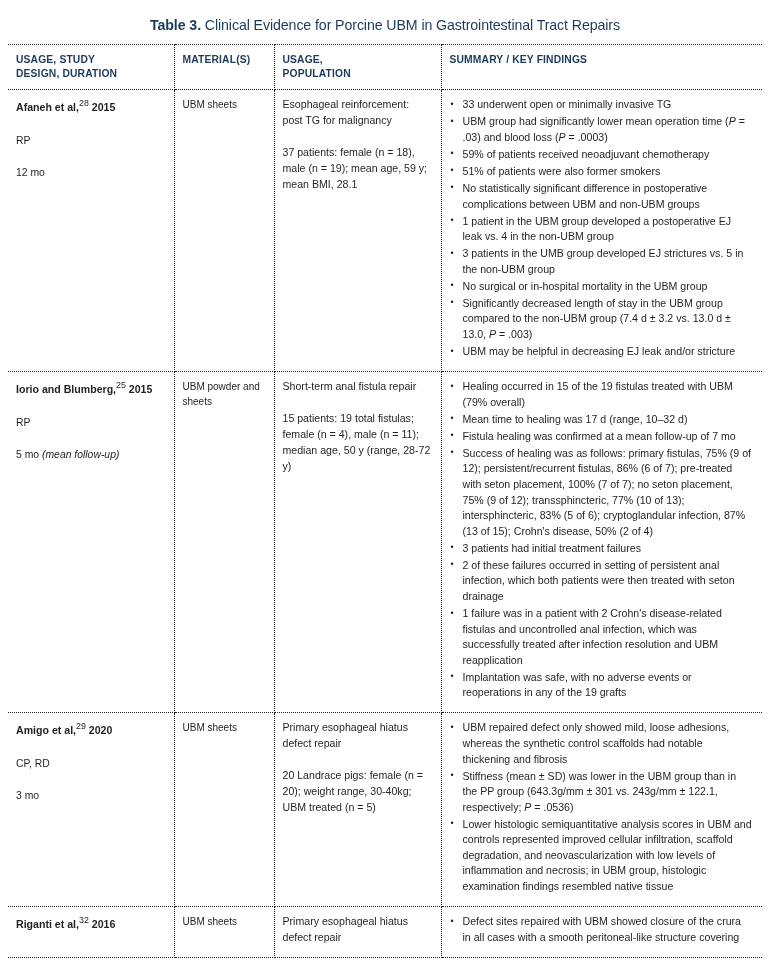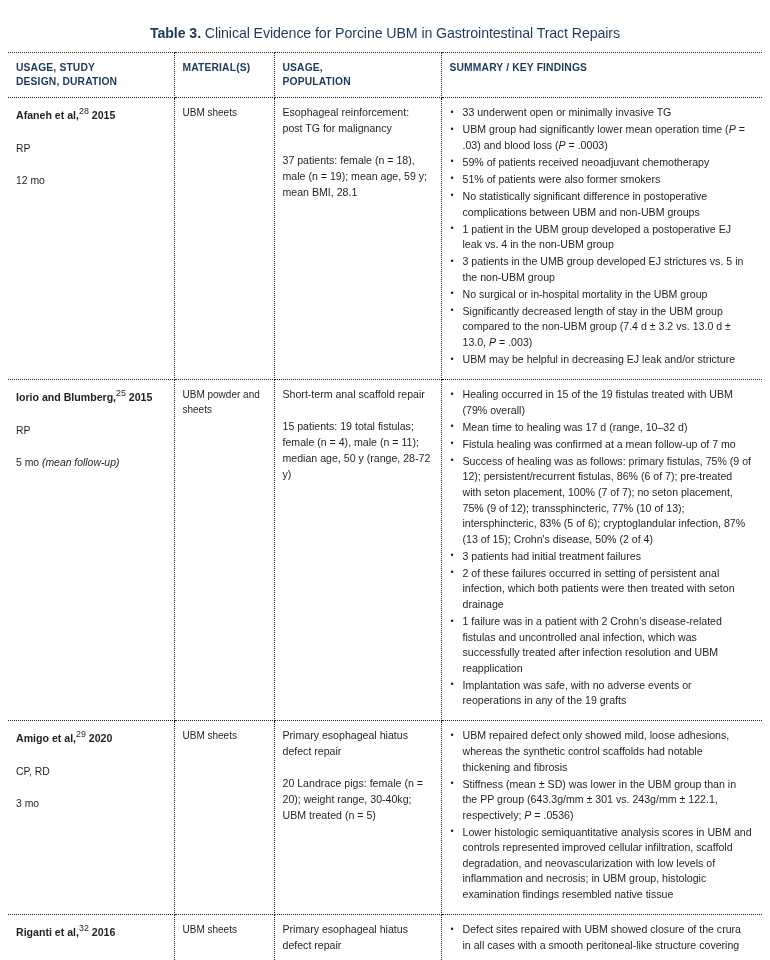--- a/index.html
+++ b/index.html
@@ -11,21 +11,21 @@
     width: 770px;
     height: 960px;
     font-family: "Liberation Sans", sans-serif;
     color: #231f20;
     -webkit-font-smoothing: antialiased;
   }
   .page {
     width: 770px;
     height: 960px;
     box-sizing: border-box;
-    padding: 20px 8px 0 8px;
+    padding: 12px 8px 0 8px;
     position: relative;
     overflow: hidden;
   }
 
   
   .table-title {
     text-align: center;
     font-size: 14.2px;
     color: #1b3a5c;
     padding: 5px 0 11px 0;
@@ -202,21 +202,21 @@
       <tr>
         <td>
           <div>
             <span class="src-name">Iorio and Blumberg,</span><sup>25</sup><span class="src-name"> 2015</span>
           </div>
           <div class="src-line">RP</div>
           <div class="src-line second"><span>5 mo </span><em>(mean follow-up)</em></div>
         </td>
         <td class="mat-cell">UBM powder and sheets</td>
         <td>
-          <div class="usage-head">Short-term anal scaffold repair</div>
+          <div class="usage-head">Short-term anal fistula repair</div>
           <div class="usage-pop">15 patients: 19 total fistulas; female (n = 4), male (n = 11); median age, 50 y (range, 28-72 y)</div>
         </td>
         <td class="last">
           <ul class="findings">
             <li>Healing occurred in 15 of the 19 fistulas treated with UBM (79% overall)</li>
             <li>Mean time to healing was 17 d (range, 10–32 d)</li>
             <li>Fistula healing was confirmed at a mean follow-up of 7 mo</li>
             <li>Success of healing was as follows: primary fistulas, 75% (9 of 12); persistent/recurrent fistulas, 86% (6 of 7); pre-treated with seton placement, 100% (7 of 7); no seton placement, 75% (9 of 12); transsphincteric, 77% (10 of 13); intersphincteric, 83% (5 of 6); cryptoglandular infection, 87% (13 of 15); Crohn's disease, 50% (2 of 4)</li>
             <li>3 patients had initial treatment failures</li>
             <li>2 of these failures occurred in setting of persistent anal infection, which both patients were then treated with seton drainage</li>

